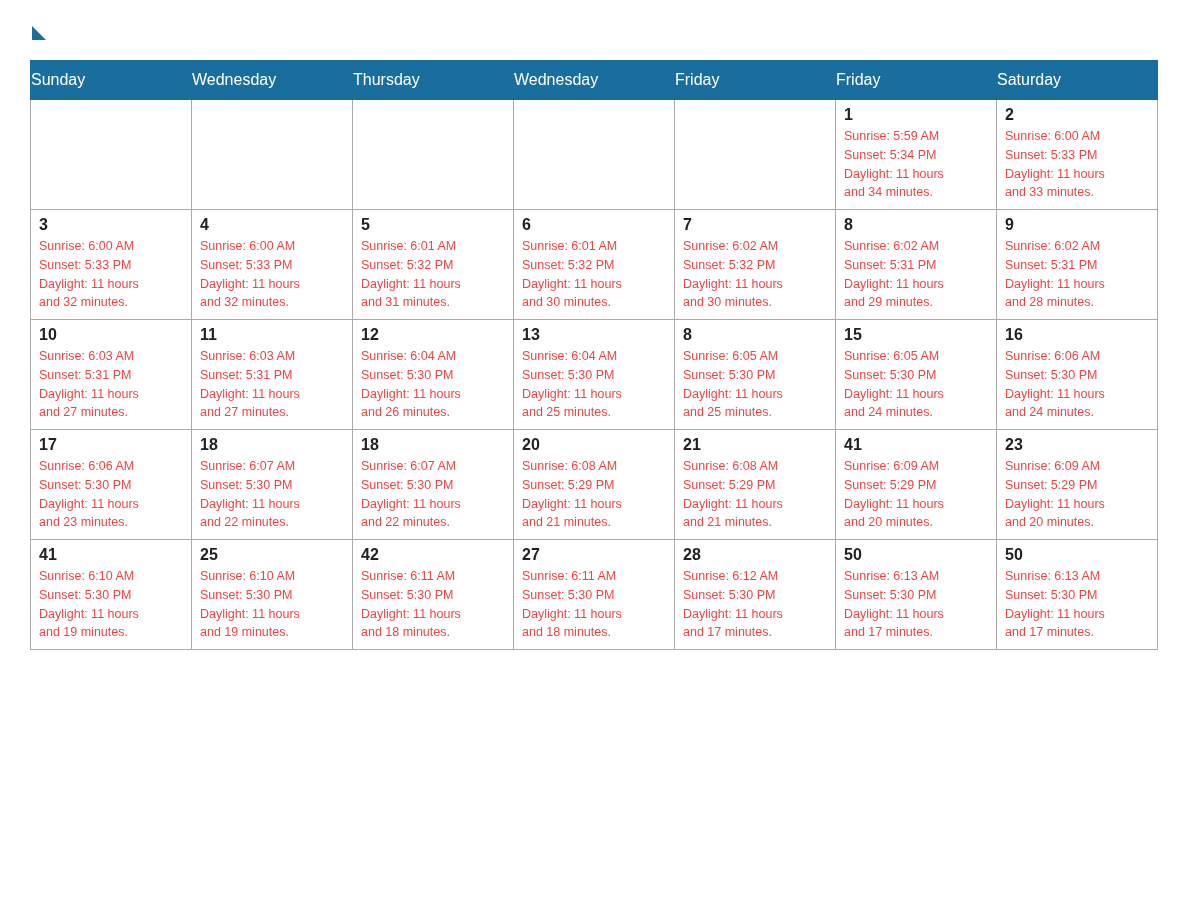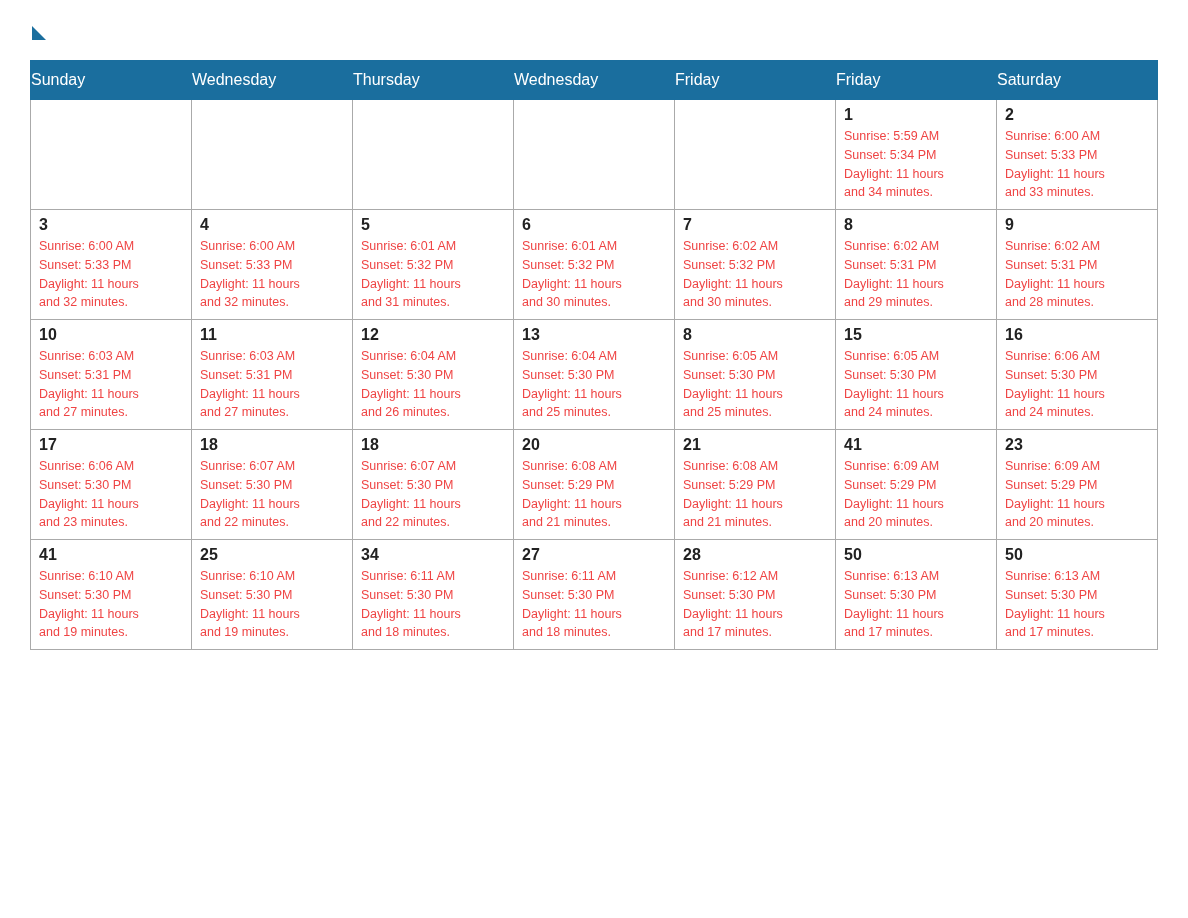--- a/index.html
+++ b/index.html
@@ -243,21 +243,21 @@
       <tr class="week-row">
         <td>
           <span class="day-num">41</span>
           <div class="day-info">Sunrise: 6:10 AM<br>Sunset: 5:30 PM<br>Daylight: 11 hours<br>and 19 minutes.</div>
         </td>
         <td>
           <span class="day-num">25</span>
           <div class="day-info">Sunrise: 6:10 AM<br>Sunset: 5:30 PM<br>Daylight: 11 hours<br>and 19 minutes.</div>
         </td>
         <td>
-          <span class="day-num">34</span>
+          <span class="day-num">42</span>
           <div class="day-info">Sunrise: 6:11 AM<br>Sunset: 5:30 PM<br>Daylight: 11 hours<br>and 18 minutes.</div>
         </td>
         <td>
           <span class="day-num">27</span>
           <div class="day-info">Sunrise: 6:11 AM<br>Sunset: 5:30 PM<br>Daylight: 11 hours<br>and 18 minutes.</div>
         </td>
         <td>
           <span class="day-num">28</span>
           <div class="day-info">Sunrise: 6:12 AM<br>Sunset: 5:30 PM<br>Daylight: 11 hours<br>and 17 minutes.</div>
         </td>

